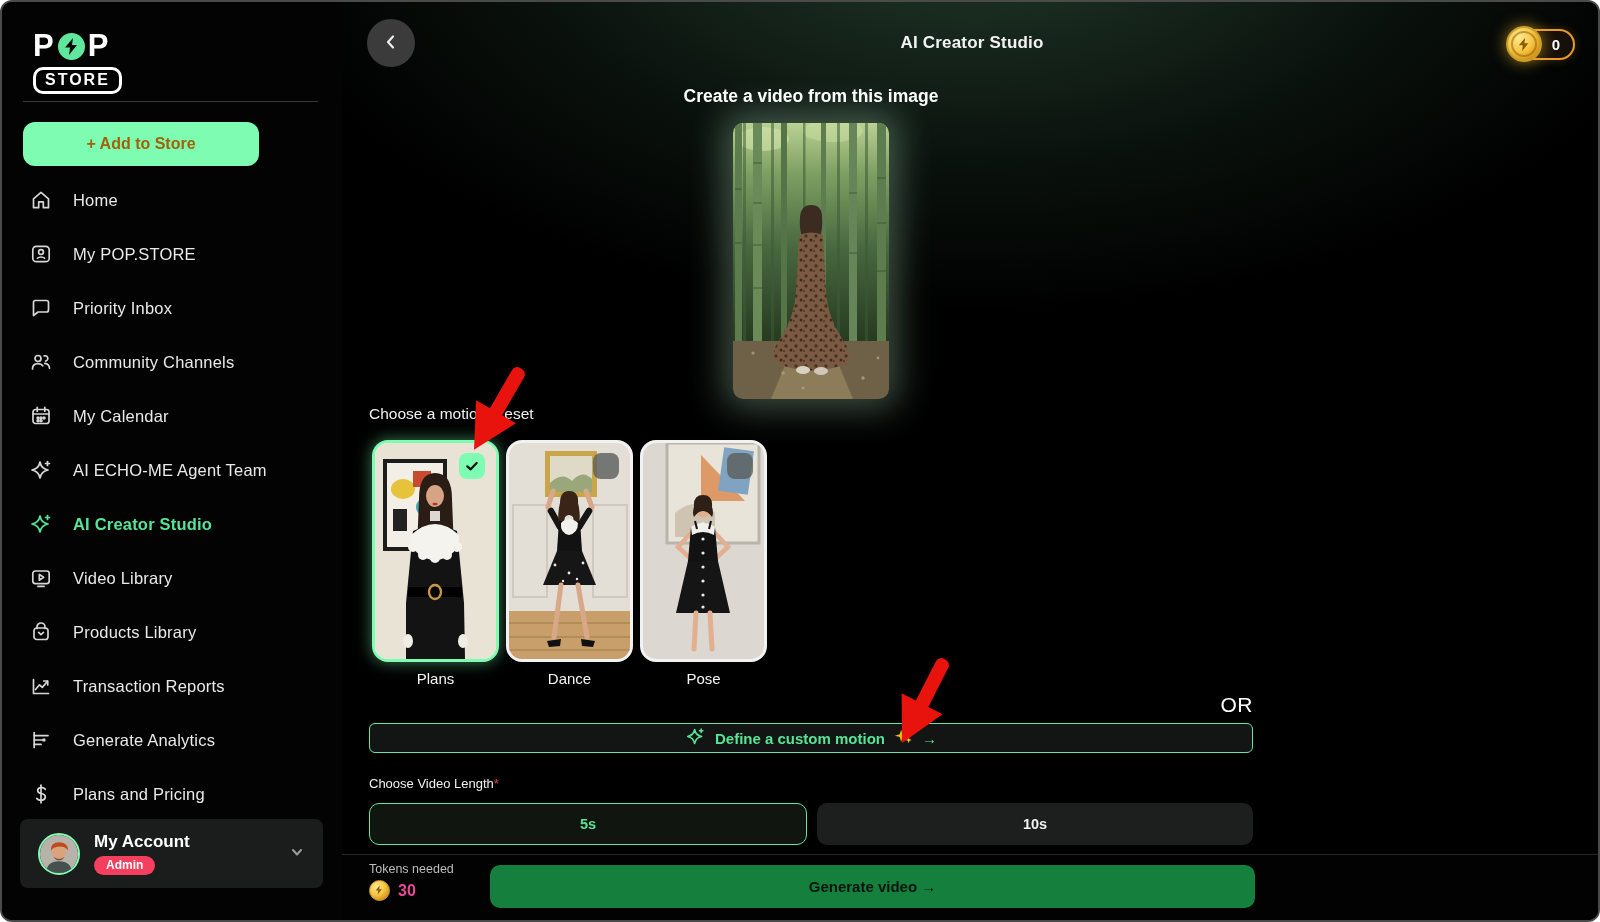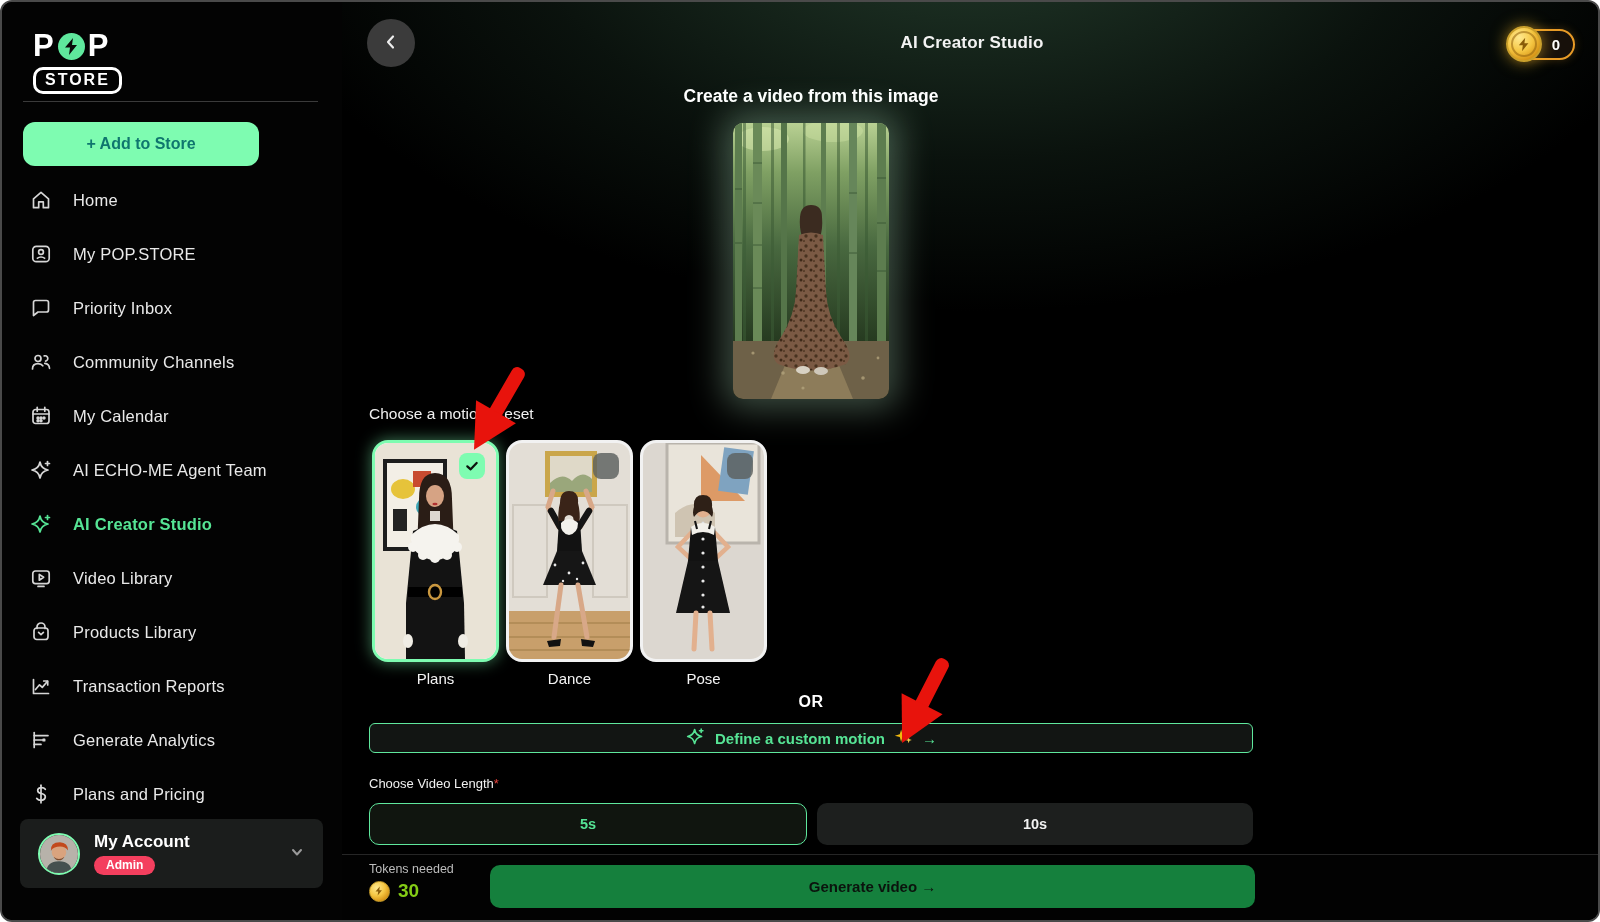--- a/index.html
+++ b/index.html
@@ -7,21 +7,21 @@
   body { font-family:"Liberation Sans","DejaVu Sans",sans-serif; width:1600px; height:922px; }
   .frame { position:relative; width:1600px; height:922px; background:#000; border:2px solid #4a4a4a; border-radius:12px; overflow:hidden; }
 
   
   .sidebar { position:absolute; left:0; top:0; width:340px; height:100%; background:#030303; z-index:5; }
   .logo { position:absolute; left:31px; top:26px; }
   .logo-top { display:flex; align-items:center; gap:3px; color:#fff; font-weight:800; font-size:31px; letter-spacing:1px; }
   .logo-bolt { width:27px; height:27px; border-radius:50%; background:#5FE89D; display:flex; align-items:center; justify-content:center; }
   .logo-pill { margin-top:3px; display:inline-block; border:3px solid #fff; border-radius:10px; padding:1px 9px 2px; color:#fff; font-weight:800; font-size:16px; letter-spacing:2px; }
   .side-divider { position:absolute; left:21px; top:99px; width:295px; height:1px; background:#3a3a3a; }
-  .add-store { position:absolute; left:21px; top:120px; width:236px; height:44px; border:none; border-radius:12px; background:#7EFCB1; color:#0f766e; font-family:inherit; font-weight:700; font-size:16px; cursor:pointer; }
+  .add-store { position:absolute; left:21px; top:120px; width:236px; height:44px; border:none; border-radius:12px; background:#7EFCB1; color:#a16207; font-family:inherit; font-weight:700; font-size:16px; cursor:pointer; }
   .nav { position:absolute; left:0; top:171px; width:340px; }
   .nav-item { height:54px; display:flex; align-items:center; padding-left:27px; gap:20px; color:#e9e9e9; cursor:pointer; }
   .nav-ic { width:24px; height:24px; color:#d6d6d6; flex:0 0 24px; display:flex; }
   .nav-label { font-size:16.5px; font-weight:500; letter-spacing:.2px; }
   .nav-item.active { color:#56E495; }
   .nav-item.active .nav-ic { color:#56E495; }
   .nav-item.active .nav-label { font-weight:700; }
   .account { position:absolute; left:18px; bottom:32px; width:303px; height:69px; background:#1b1d1c; border-radius:8px; display:flex; align-items:center; padding:0 16px 0 18px; cursor:pointer; z-index:6; }
   .avatar { width:42px; height:42px; border-radius:50%; border:2px solid #7EFCB1; overflow:hidden; flex:0 0 42px; }
   .acct-mid { margin-left:14px; flex:1; }
@@ -48,36 +48,36 @@
   .motion-label { top:403px; }
   .cards { position:absolute; left:3px; top:438px; display:flex; gap:7px; }
   .preset { width:127px; cursor:pointer; }
   .card { position:relative; width:127px; height:222px; border-radius:16px; background:#fff; border:3px solid #f2f2f2; overflow:hidden; }
   .preset.selected .card { border:3px solid #7EFCB1; box-shadow:0 0 16px rgba(126,252,177,.5); }
   .card svg.scene { position:absolute; inset:0; width:100%; height:100%; }
   .badge { position:absolute; top:10px; right:11px; width:26px; height:26px; border-radius:8px; }
   .badge.checked { background:#7EFCB1; display:flex; align-items:center; justify-content:center; }
   .badge.unchecked { background:rgba(92,96,94,.82); }
   .preset-label { margin-top:8px; text-align:center; color:#f4f4f4; font-size:15px; font-weight:500; }
-  .or { position:absolute; top:691px; width:100%; text-align:center; color:#fff; font-size:16px; font-weight:700; letter-spacing:.5px; }
+  .or { position:absolute; top:691px; width:100%; text-align:right; color:#fff; font-size:21px; font-weight:400; letter-spacing:.5px; }
   .custom-btn { position:absolute; left:0; top:721px; width:884px; height:30px; border-radius:6px; border:1.5px solid #5FE89D; background:#121513; display:flex; align-items:center; justify-content:center; gap:9px; cursor:pointer; }
   .custom-btn .txt { color:#56E495; font-family:inherit; font-size:15px; font-weight:700; }
   .length-label-row { position:absolute; top:774px; left:0; font-size:13px; color:#f0f0f0; font-weight:400; }
   .req { color:#e8433c; }
   .length-row { position:absolute; top:801px; left:0; width:884px; display:flex; gap:10px; }
   .len-btn { flex:1; height:42px; border-radius:10px; font-family:inherit; font-size:14.5px; font-weight:700; cursor:pointer; }
   .len-btn.sel { background:#10150f; border:1.5px solid #5FE89D; color:#56E495; }
   .len-btn.unsel { background:#1d1f1e; border:none; color:#f2f2f2; }
 
   .bottom-bar { position:absolute; left:0; bottom:0; width:1260px; height:66px; border-top:1px solid #262626; background:#020202; }
   .tokens-block { position:absolute; left:27px; top:7px; }
   .tokens-label { color:#bdbdbd; font-size:12.5px; }
   .tokens-value-row { display:flex; align-items:center; gap:8px; margin-top:4px; }
   .coin.small { position:relative; width:21px; height:21px; border:1.5px solid #caa02c; }
-  .tokens-value { color:#84cc16; font-size:19px; font-weight:700; }
+  .tokens-value { color:#ec4899; font-size:16px; font-weight:700; }
   .generate-btn { position:absolute; left:148px; top:10px; width:765px; height:43px; border:none; border-radius:10px; background:#15803d; color:#0b130d; font-family:inherit; font-size:15px; font-weight:700; cursor:pointer; }
 
   .arrow { position:absolute; z-index:60; pointer-events:none; }
   .arrow1 { left:120px; top:358px; }
   .arrow2 { left:546px; top:650px; }
 </style>
 </head>
 <body>
 
 <div class="frame">

